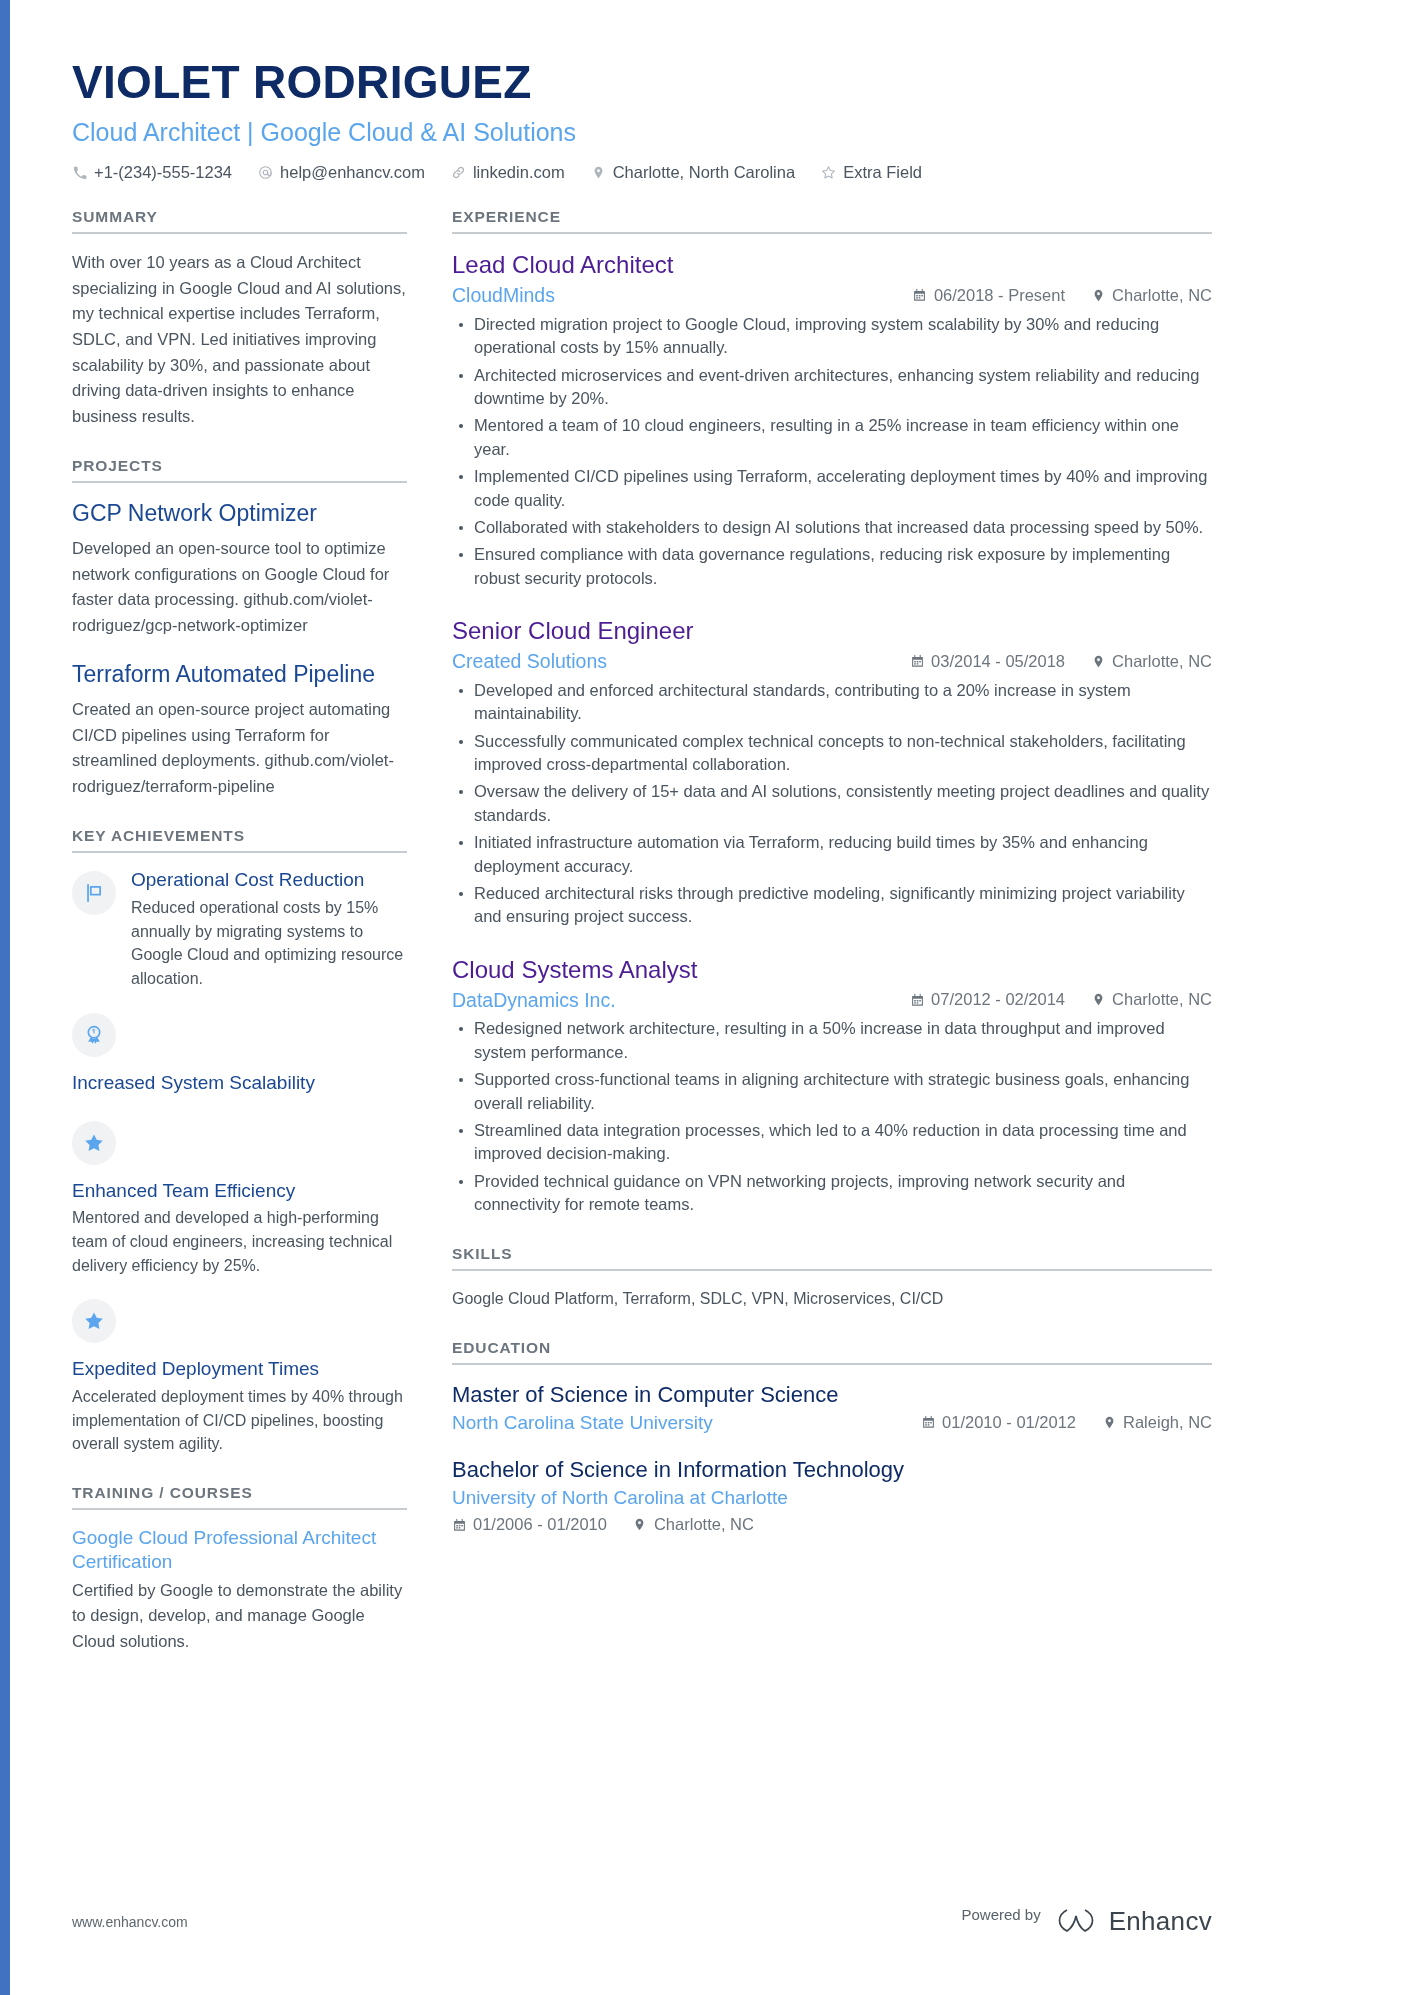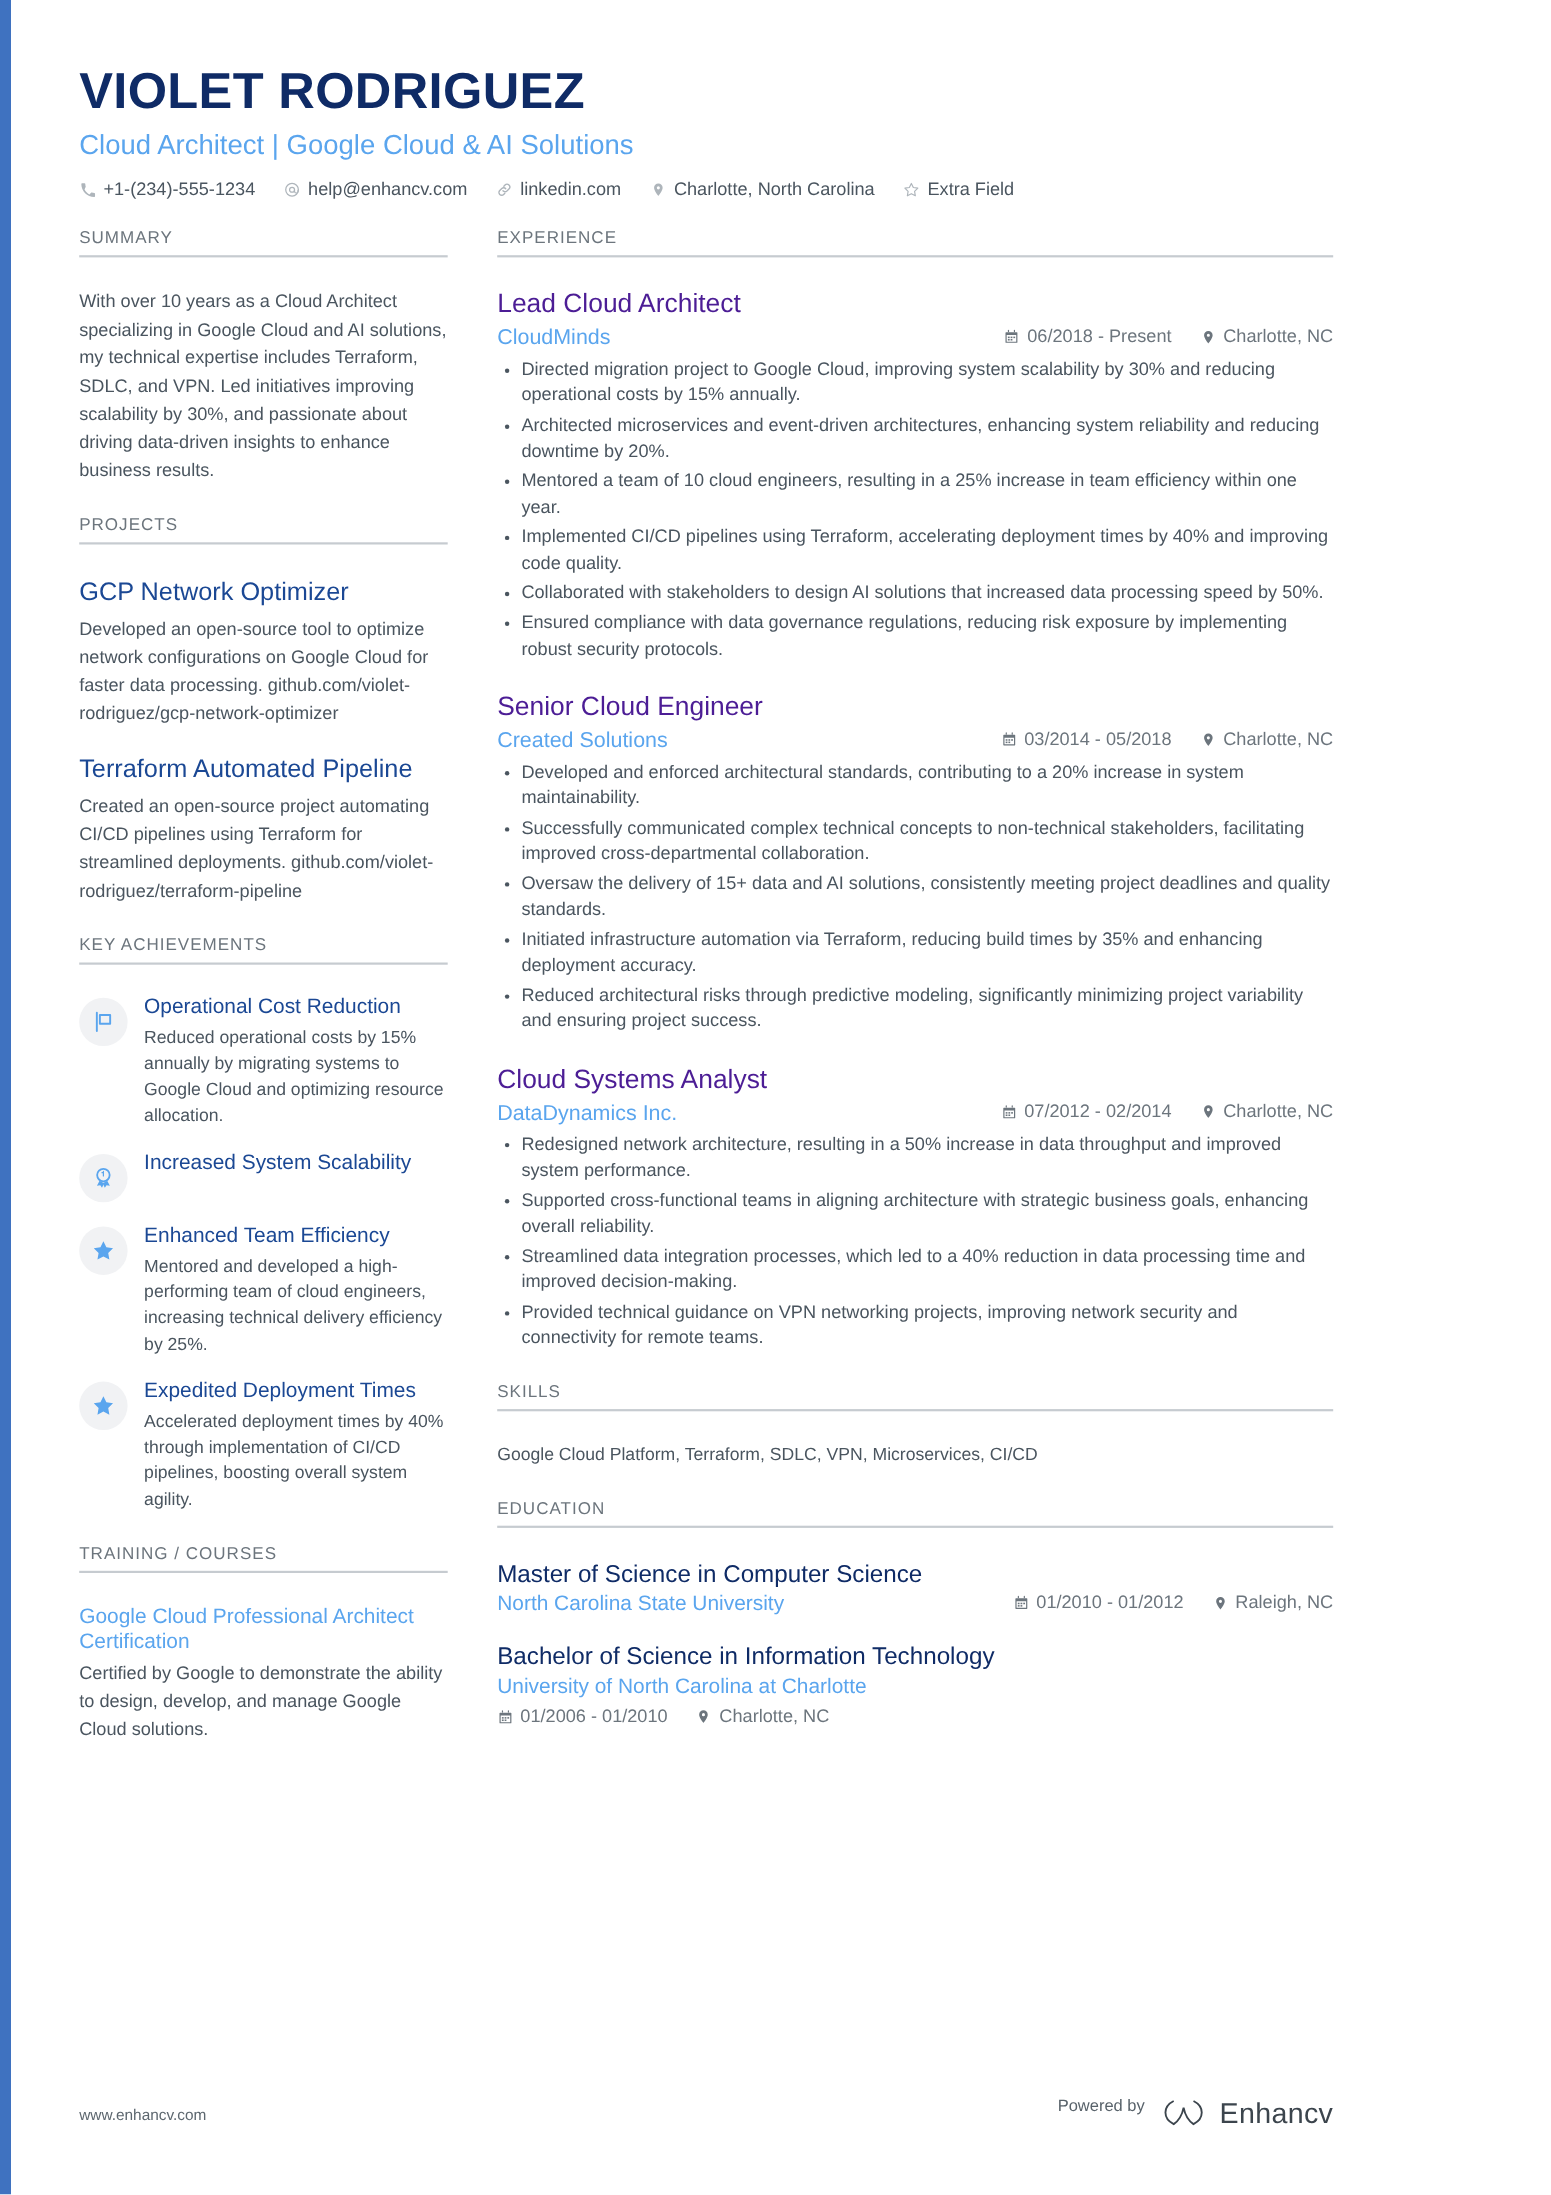--- a/index.html
+++ b/index.html
@@ -74,24 +74,24 @@
   }
   .col-left  { width: 335px; flex: none; }
   .col-gap   { width: 45px;  flex: none; }
   .col-right { flex: 1 1 auto; min-width: 0; }
 
   
   .sec-head {
     font-size: 15.5px;
     letter-spacing: 0.9px;
     color: #6c757d;
-    font-weight: 400;
+    font-weight: 700;
     padding-bottom: 6px;
     border-bottom: 2px solid #c6cbd0;
-    margin-bottom: 28px;
+    margin-bottom: 16px;
   }
   .sec { margin-bottom: 28px; }
 
   
   .body-text {
     font-size: 16.5px;
     line-height: 1.55;
     color: #4a555f;
   }
   .proj-title {
@@ -101,21 +101,21 @@
     line-height: 1.25;
     margin-bottom: 8px;
   }
   .proj + .proj { margin-top: 22px; }
 
   .ach {
     display: flex;
     gap: 15px;
     align-items: flex-start;
   }
-  .ach + .ach { margin-top: 20px; }
+  .ach + .ach { margin-top: 20px; flex-direction: column; }
   .ach-ic {
     flex: none;
     width: 44px; height: 44px;
     border-radius: 50%;
     background: #f1f2f4;
     display: flex;
     align-items: center;
     justify-content: center;
     color: #5aa5ee;
     margin-top: 2px;

